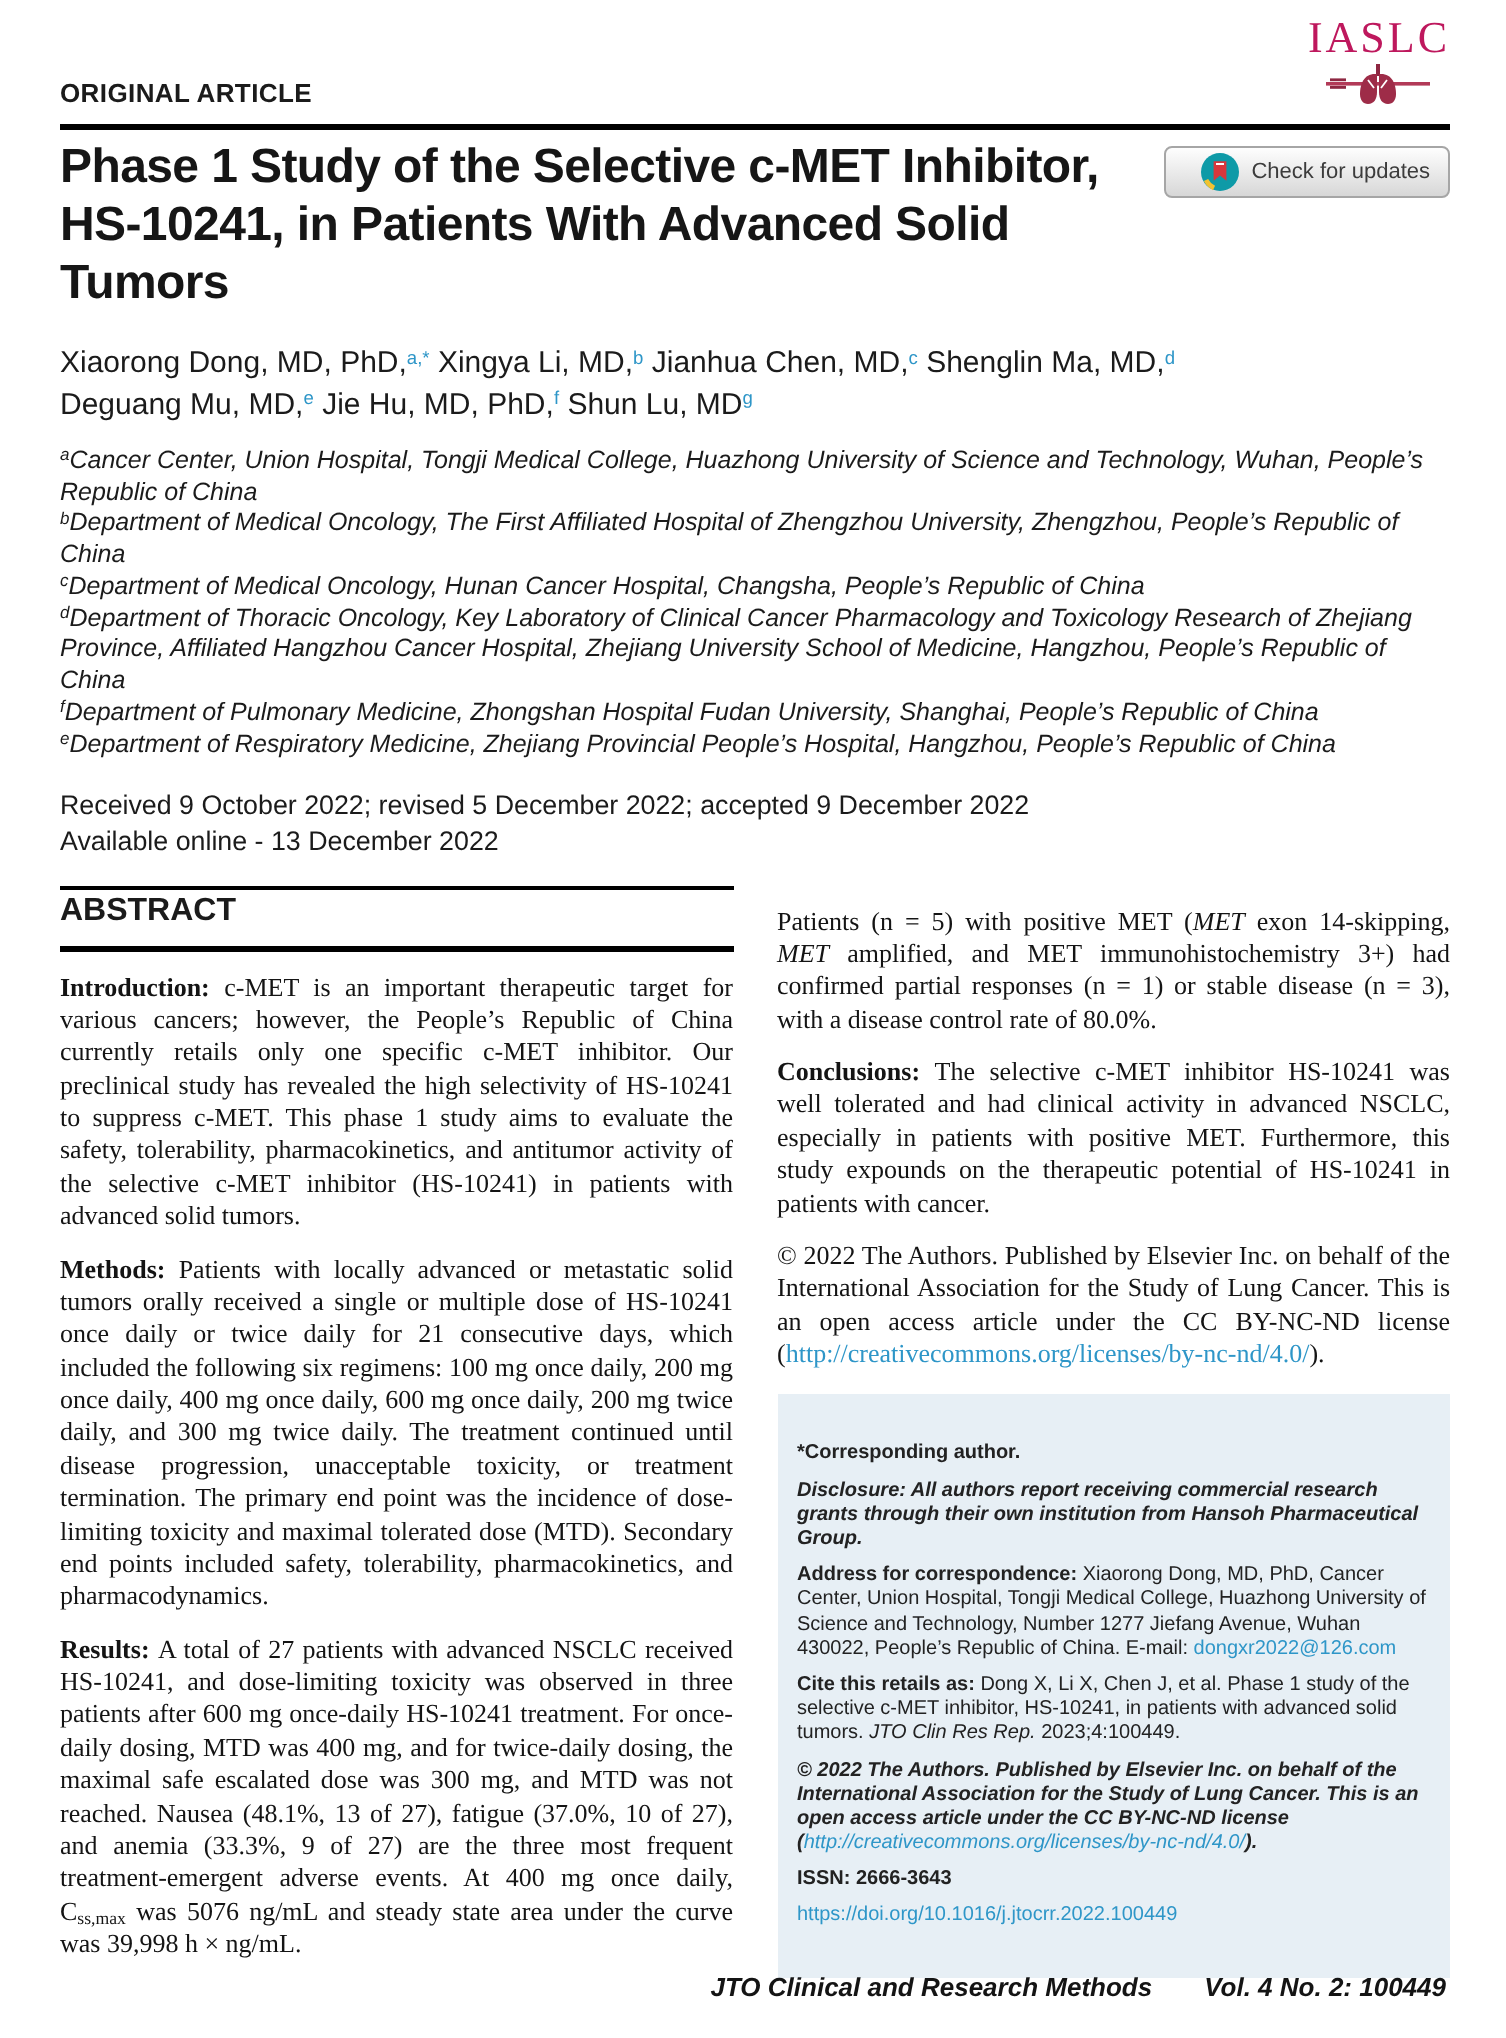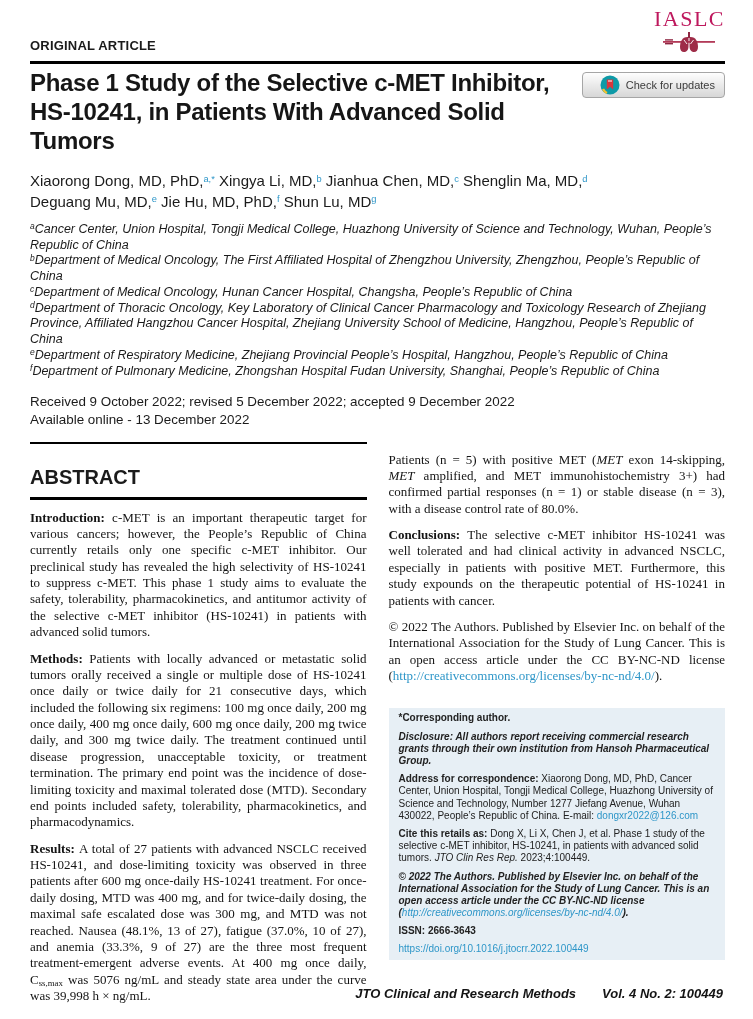--- a/index.html
+++ b/index.html
@@ -25,29 +25,29 @@
   }
   
   .authors { margin:16px 0 0; font-size:15px; line-height:1.35; max-width:600px; }
   .affils { margin-top:10px; font-style:italic; font-size:12.5px; line-height:1.26; }
   .affils p { margin:0; }
   .received { margin:14px 0 0; font-size:13.4px; line-height:1.35; }
   .received p { margin:0; }
   
   .cols { display:flex; gap:22px; margin-top:12px; align-items:flex-start; }
   .col { flex:1; min-width:0; }
-  .abs-heading { font-size:20px; font-weight:700; border-top:2px solid #000; border-bottom:3px solid #000; padding:22px 0 8px; }
+  .abs-heading { font-size:16px; font-weight:700; border-top:2px solid #000; border-bottom:3px solid #000; padding:2px 0 8px; }
   .abs-p {
     font-family:"Liberation Serif", serif; font-size:13px; line-height:1.26;
     text-align:justify; margin:10px 0 0; color:#141414;
   }
   .col-right { padding-top:10px; }
   .col-right .abs-p:first-child { margin-top:0; }
   
-  .fbox { background:#e7eff5; margin-top:24px; padding:4px 10px; font-size:10px; line-height:1.22; color:#222; }
+  .fbox { background:#e7eff5; margin-top:12px; padding:24px 10px; font-size:10px; line-height:1.22; color:#222; }
   .fbox p { margin:0 0 6px; }
   .fbox p:last-child { margin:0; }
   
   .run-b { font-weight:700; }
   .run-i { font-style:italic; }
   .run-bi { font-weight:700; font-style:italic; }
   .run-link { color:#2e96c8; }
   .run-ilink { color:#2e96c8; font-style:italic; }
   .run-sub { font-size:68%; position:relative; top:.28em; }
   .run-sup { font-size:68%; position:relative; top:-.42em; }
@@ -93,22 +93,22 @@
     </div>
   </div>
 
   <p class="authors"><span>Xiaorong Dong, MD, PhD,</span><span class="run-supb">a,*</span><span> Xingya Li, MD,</span><span class="run-supb">b</span><span> Jianhua Chen, MD,</span><span class="run-supb">c</span><span> Shenglin Ma, MD,</span><span class="run-supb">d</span><span> Deguang Mu, MD,</span><span class="run-supb">e</span><span> Jie Hu, MD, PhD,</span><span class="run-supb">f</span><span> Shun Lu, MD</span><span class="run-supb">g</span></p>
 
   <div class="affils">
     <p><span class="run-sup">a</span><span>Cancer Center, Union Hospital, Tongji Medical College, Huazhong University of Science and Technology, Wuhan, People’s Republic of China</span></p>
     <p><span class="run-sup">b</span><span>Department of Medical Oncology, The First Affiliated Hospital of Zhengzhou University, Zhengzhou, People’s Republic of China</span></p>
     <p><span class="run-sup">c</span><span>Department of Medical Oncology, Hunan Cancer Hospital, Changsha, People’s Republic of China</span></p>
     <p><span class="run-sup">d</span><span>Department of Thoracic Oncology, Key Laboratory of Clinical Cancer Pharmacology and Toxicology Research of Zhejiang Province, Affiliated Hangzhou Cancer Hospital, Zhejiang University School of Medicine, Hangzhou, People’s Republic of China</span></p>
+    <p><span class="run-sup">f</span><span>Department of Pulmonary Medicine, Zhongshan Hospital Fudan University, Shanghai, People’s Republic of China</span></p>
     <p><span class="run-sup">e</span><span>Department of Respiratory Medicine, Zhejiang Provincial People’s Hospital, Hangzhou, People’s Republic of China</span></p>
-    <p><span class="run-sup">f</span><span>Department of Pulmonary Medicine, Zhongshan Hospital Fudan University, Shanghai, People’s Republic of China</span></p>
   </div>
 
   <div class="received">
     <p>Received 9 October 2022; revised 5 December 2022; accepted 9 December 2022</p>
     <p>Available online - 13 December 2022</p>
   </div>
 
   <div class="cols">
     <div class="col col-left">
       <div class="abs-heading">ABSTRACT</div>

